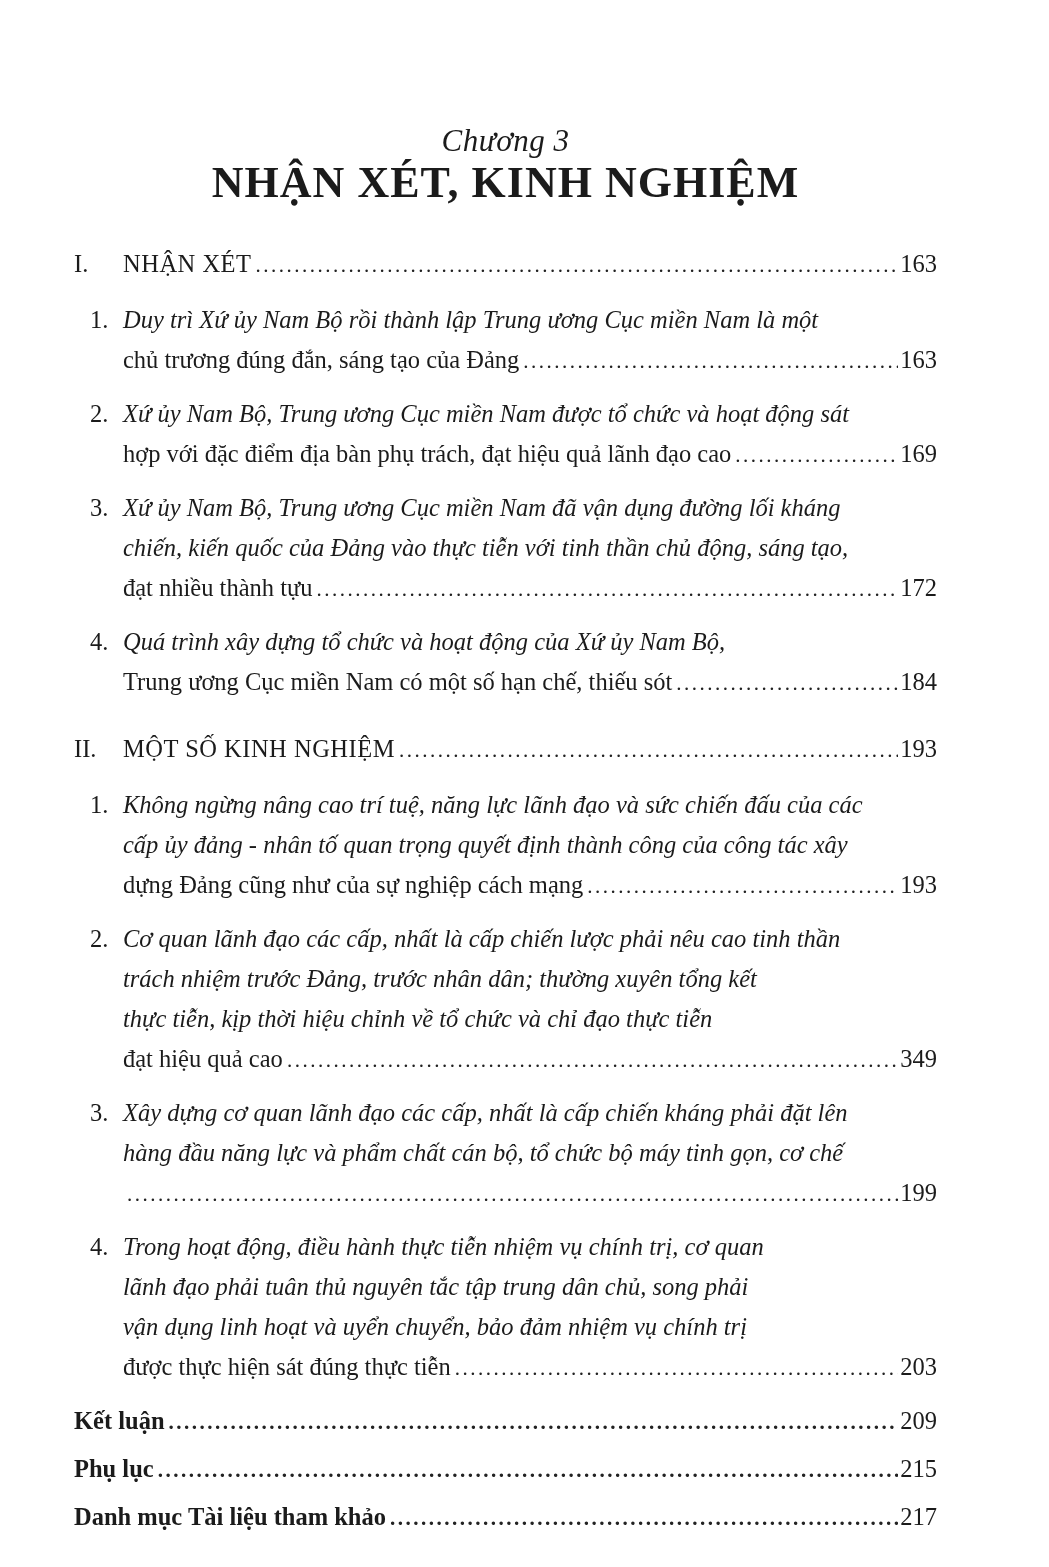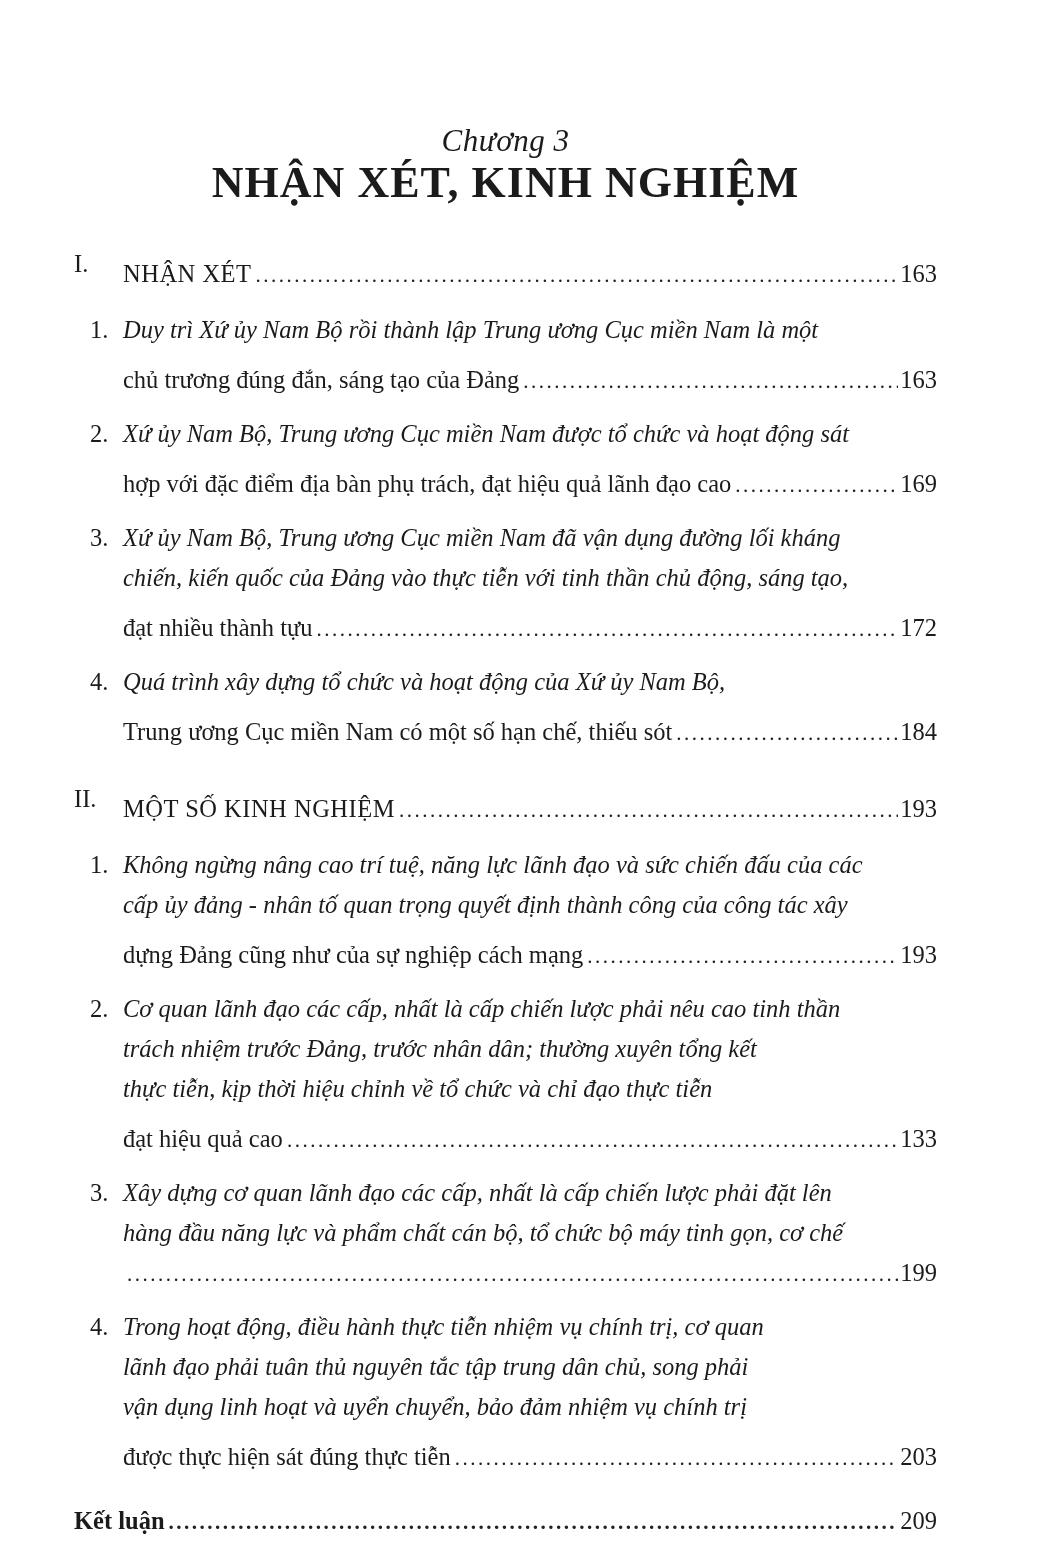--- a/index.html
+++ b/index.html
@@ -49,21 +49,21 @@
     padding-left:0;
     font-weight:bold;
     margin-bottom:7px;
   }
   .line{white-space:nowrap;font-style:italic;}
   .lastline{
     display:flex;
     align-items:baseline;
     width:100%;
   }
-  .lastline .txt{white-space:nowrap;flex:0 0 auto;margin-top:10px;}
+  .lastline .txt{white-space:nowrap;flex:0 0 auto;}
   .leader{
     flex:1 1 auto;
     overflow:hidden;
     white-space:nowrap;
     font-size:21px;
     letter-spacing:2.5px;
     margin:0 2px 0 4px;
     color:#222;
   }
   .pagenum{
@@ -145,26 +145,26 @@
         </div>
       </div>
       <div class="entry item">
         <span class="marker">2.</span>
         <div class="line">Cơ quan lãnh đạo các cấp, nhất là cấp chiến lược phải nêu cao tinh thần</div>
         <div class="line">trách nhiệm trước Đảng, trước nhân dân; thường xuyên tổng kết</div>
         <div class="line">thực tiễn, kịp thời hiệu chỉnh về tổ chức và chỉ đạo thực tiễn</div>
         <div class="lastline">
           <span class="txt">đạt hiệu quả cao</span>
           <span class="leader">............................................................................................................................................................................................................................................................................................................</span>
-          <span class="pagenum">133</span>
+          <span class="pagenum">349</span>
         </div>
       </div>
       <div class="entry item">
         <span class="marker">3.</span>
-        <div class="line">Xây dựng cơ quan lãnh đạo các cấp, nhất là cấp chiến lược phải đặt lên</div>
+        <div class="line">Xây dựng cơ quan lãnh đạo các cấp, nhất là cấp chiến kháng phải đặt lên</div>
         <div class="line">hàng đầu năng lực và phẩm chất cán bộ, tổ chức bộ máy tinh gọn, cơ chế</div>
         <div class="lastline">
           <span class="leader">............................................................................................................................................................................................................................................................................................................</span>
           <span class="pagenum">199</span>
         </div>
       </div>
       <div class="entry item">
         <span class="marker">4.</span>
         <div class="line">Trong hoạt động, điều hành thực tiễn nhiệm vụ chính trị, cơ quan</div>
         <div class="line">lãnh đạo phải tuân thủ nguyên tắc tập trung dân chủ, song phải</div>

